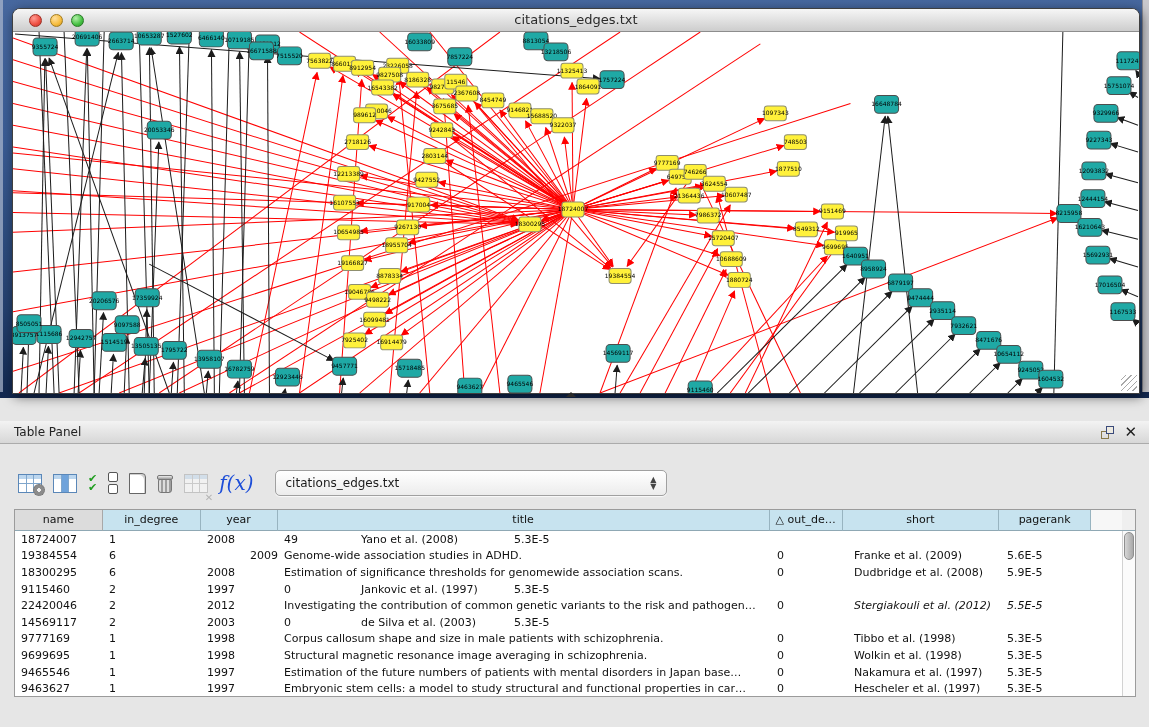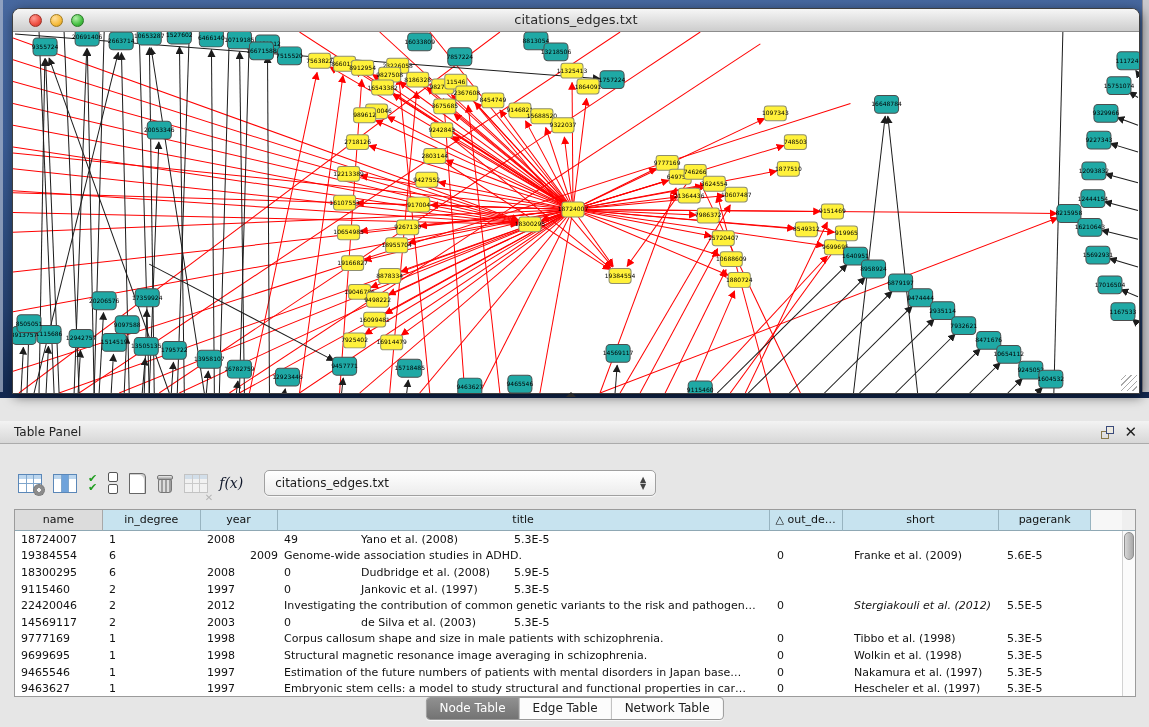--- a/index.html
+++ b/index.html
@@ -32,21 +32,21 @@
   #table-panel{position:absolute;left:0;top:421px;width:1149px;height:329px;background:#E6E6E6;}
   #panel-header{position:absolute;left:0;top:0;right:0;height:22px;
     background:linear-gradient(#F3F3F3,#D7D7D7);border-bottom:1px solid #ABABAB;}
   #panel-title{position:absolute;left:14px;top:0;height:22px;line-height:22px;font-size:12px;color:#222;}
   #float-icon{position:absolute;right:34px;top:4px;width:15px;height:15px;}
   #close-icon{position:absolute;right:12px;top:2px;font-size:15px;font-weight:bold;color:#1c1c1c;cursor:default;}
 
   #toolbar{position:absolute;left:18px;top:47px;height:30px;display:flex;align-items:center;gap:11px;}
   .tool{display:flex;align-items:center;justify-content:center;height:28px;}
   .check-icon{color:#1F9E1F;font-weight:bold;font-size:11px;line-height:9px;text-align:left;}
-  .fx-icon{font-family:"DejaVu Serif","Liberation Serif",serif;font-style:italic;font-size:14px;color:#0f172a;}
+  .fx-icon{font-family:"DejaVu Serif","Liberation Serif",serif;font-style:italic;font-size:20px;color:#1d4ed8;}
   .rowsq{width:8px;height:8px;border:1.5px solid #555;border-radius:2px;background:#fff;}
   #combo{margin-left:10px;width:390px;height:24px;border:1px solid #A0A0A0;border-radius:5px;
     background:linear-gradient(#FFFFFF,#ECECEC);position:relative;box-shadow:0 1px 1px rgba(255,255,255,.8);}
   #combo-value{position:absolute;left:10px;top:0;height:24px;line-height:24px;font-size:12px;color:#1b1b1b;}
   #combo-arrows{position:absolute;right:9px;top:5px;font-size:8px;color:#444;line-height:7px;text-align:center;}
 
   #dtable{position:absolute;left:14px;top:88px;width:1122px;height:188px;border:1px solid #9B9B9B;
     box-sizing:border-box;background:#fff;}
   #thead{display:flex;height:32px;}
   .hcell{box-sizing:border-box;height:21px;line-height:20px;text-align:center;font-size:11px;color:#111;
@@ -834,40 +834,41 @@
           <div class="tcell" style="width: 77px; text-align: right;">2009</div>
           <div class="tcell" style="width: 493px;">Genome-wide association studies in ADHD.</div>
           <div class="tcell" style="width: 73px;">0</div>
           <div class="tcell" style="width: 157px; padding-left: 10px;">Franke et al. (2009)</div>
           <div class="tcell" style="width: 92px;">5.6E-5</div>
         </div>
         <div class="trow">
           <div class="tcell" style="width: 88px;">18300295</div>
           <div class="tcell" style="width: 98px;">6</div>
           <div class="tcell" style="width: 77px;">2008</div>
+          <div class="tcell" style="width: 493px;">Estimation of significance thresholds for genomewide association scans.</div>
           <div class="tcell" style="width: 73px;">0</div>
           <div class="tcell" style="width: 157px; padding-left: 10px;">Dudbridge et al. (2008)</div>
           <div class="tcell" style="width: 92px;">5.9E-5</div>
         </div>
         <div class="trow">
           <div class="tcell" style="width: 88px;">9115460</div>
           <div class="tcell" style="width: 98px;">2</div>
           <div class="tcell" style="width: 77px;">1997</div>
           <div class="tcell" style="width: 73px;">0</div>
           <div class="tcell" style="width: 157px; padding-left: 10px;">Jankovic et al. (1997)</div>
           <div class="tcell" style="width: 92px;">5.3E-5</div>
         </div>
         <div class="trow">
           <div class="tcell" style="width: 88px;">22420046</div>
           <div class="tcell" style="width: 98px;">2</div>
           <div class="tcell" style="width: 77px;">2012</div>
           <div class="tcell" style="width: 493px;">Investigating the contribution of common genetic variants to the risk and pathogen…</div>
           <div class="tcell" style="width: 73px;">0</div>
           <div class="tcell" style="width: 157px; padding-left: 10px; font-style: italic;">Stergiakouli et al. (2012)</div>
-          <div class="tcell" style="width: 92px;">5.5E-5</div>
+          <div class="tcell" style="width: 92px; font-style: italic;">5.5E-5</div>
         </div>
         <div class="trow">
           <div class="tcell" style="width: 88px;">14569117</div>
           <div class="tcell" style="width: 98px;">2</div>
           <div class="tcell" style="width: 77px;">2003</div>
           <div class="tcell" style="width: 73px;">0</div>
           <div class="tcell" style="width: 157px; padding-left: 10px;">de Silva et al. (2003)</div>
           <div class="tcell" style="width: 92px;">5.3E-5</div>
         </div>
         <div class="trow">
@@ -905,23 +906,18 @@
           <div class="tcell" style="width: 73px;">0</div>
           <div class="tcell" style="width: 157px; padding-left: 10px;">Hescheler et al. (1997)</div>
           <div class="tcell" style="width: 92px;">5.3E-5</div>
         </div>
       </div>
     <div id="vscroll">
       <div id="vthumb"></div>
     </div>
   </div>
 
-  <div id="tabs">
-      <div class="tab sel">Node Table</div>
-      <div class="tab">Edge Table</div>
-      <div class="tab">Network Table</div>
-    </div>
 
   <div id="statusbar">
     <span id="mem-label">Network: OK</span>
     <span id="mem-orb"></span>
   </div>
 </div>
 
 </body></html>

